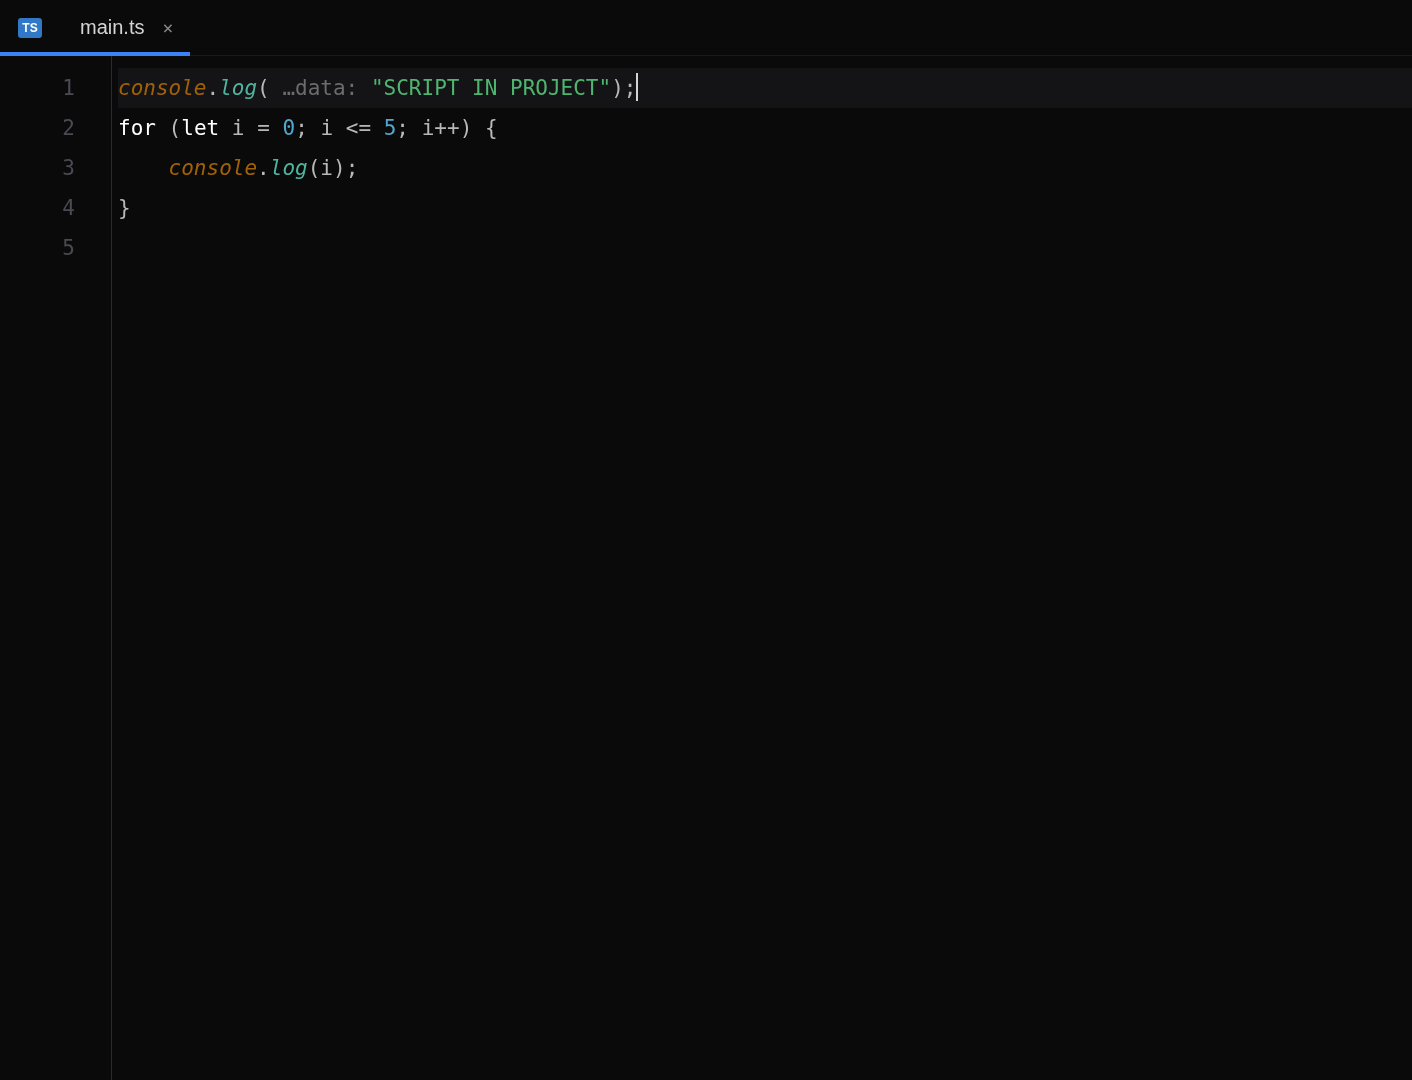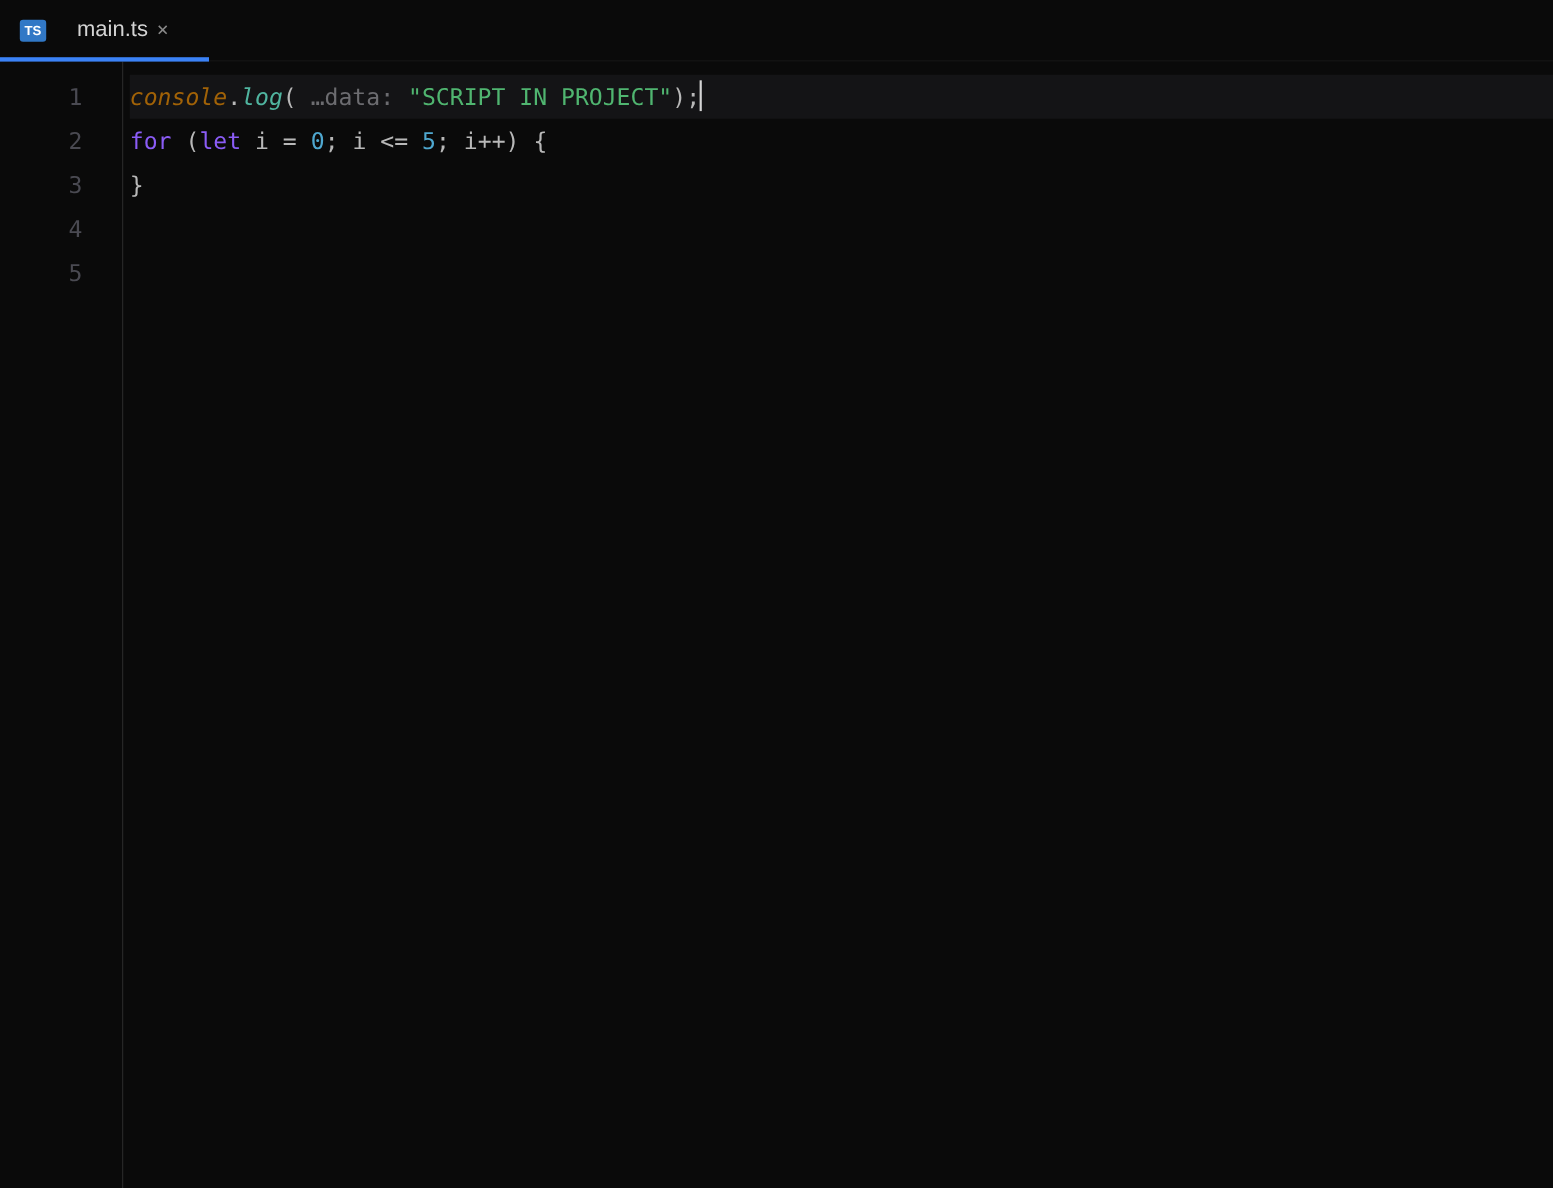--- a/index.html
+++ b/index.html
@@ -20,21 +20,21 @@
       height: 56px;
       background: #0a0a0a;
       border-bottom: 1px solid #1a1a1a;
     }
     .tab {
       display: flex;
       align-items: center;
       padding: 0 18px;
       height: 100%;
       position: relative;
-      gap: 0;
+      gap: 10px;
     }
     .tab-underline {
       position: absolute;
       bottom: -1px;
       left: 0;
       width: 190px;
       height: 4px;
       background: #3b82f6;
     }
     .ts-badge {
@@ -96,21 +96,21 @@
       position: relative;
     }
     .code-line.active {
       background: #141416;
     }
     .tok-object-italic { color: #a16207; font-style: italic; }
     .tok-punct { color: #b8b8b8; }
     .tok-method { color: #50b5a0; font-style: italic; }
     .tok-hint { color: #6c6c70; text-align: right; }
     .tok-string { color: #50b570; }
-    .tok-keyword { color: #8b5cf6; }
+    .tok-keyword { color: #ffffff; }
     .tok-var { color: #b8b8b8; }
     .tok-operator { color: #b8b8b8; }
     .tok-number { color: #4fa8d0; }
     .cursor {
       display: inline-block;
       width: 2px;
       height: 28px;
       background: #d4d4d4;
       vertical-align: middle;
       position: relative;
@@ -136,16 +136,17 @@
   <div class="gutter">
     <div class="line-num">1</div>
     <div class="line-num">2</div>
     <div class="line-num">3</div>
     <div class="line-num">4</div>
     <div class="line-num">5</div>
   </div>
   <div class="code">
     <div class="code-line active"><span class="tok-object-italic">console</span><span class="tok-punct">.</span><span class="tok-method">log</span><span class="tok-punct">(</span><span class="tok-hint"> …data: </span><span class="tok-string">"SCRIPT IN PROJECT"</span><span class="tok-punct">)</span><span class="tok-punct">;</span><span class="cursor"></span></div>
     <div class="code-line"><span class="tok-keyword">for</span><span> </span><span class="tok-punct">(</span><span class="tok-keyword">let</span><span> </span><span class="tok-var">i</span><span> </span><span class="tok-operator">=</span><span> </span><span class="tok-number">0</span><span class="tok-punct">;</span><span> </span><span class="tok-var">i</span><span> </span><span class="tok-operator">&lt;=</span><span> </span><span class="tok-number">5</span><span class="tok-punct">;</span><span> </span><span class="tok-var">i</span><span class="tok-operator">++</span><span class="tok-punct">)</span><span> </span><span class="tok-punct">{</span></div>
+    <div class="code-line"><span class="indent">    </span><span class="tok-object-italic">console</span><span class="tok-punct">.</span><span class="tok-method">log</span><span class="tok-punct">(</span><span class="tok-var">i</span><span class="tok-punct">)</span><span class="tok-punct">;</span></div>
     <div class="code-line"><span class="tok-punct">}</span></div>
     <div class="code-line"></div>
   </div>
 </div>
 
 </body></html>

